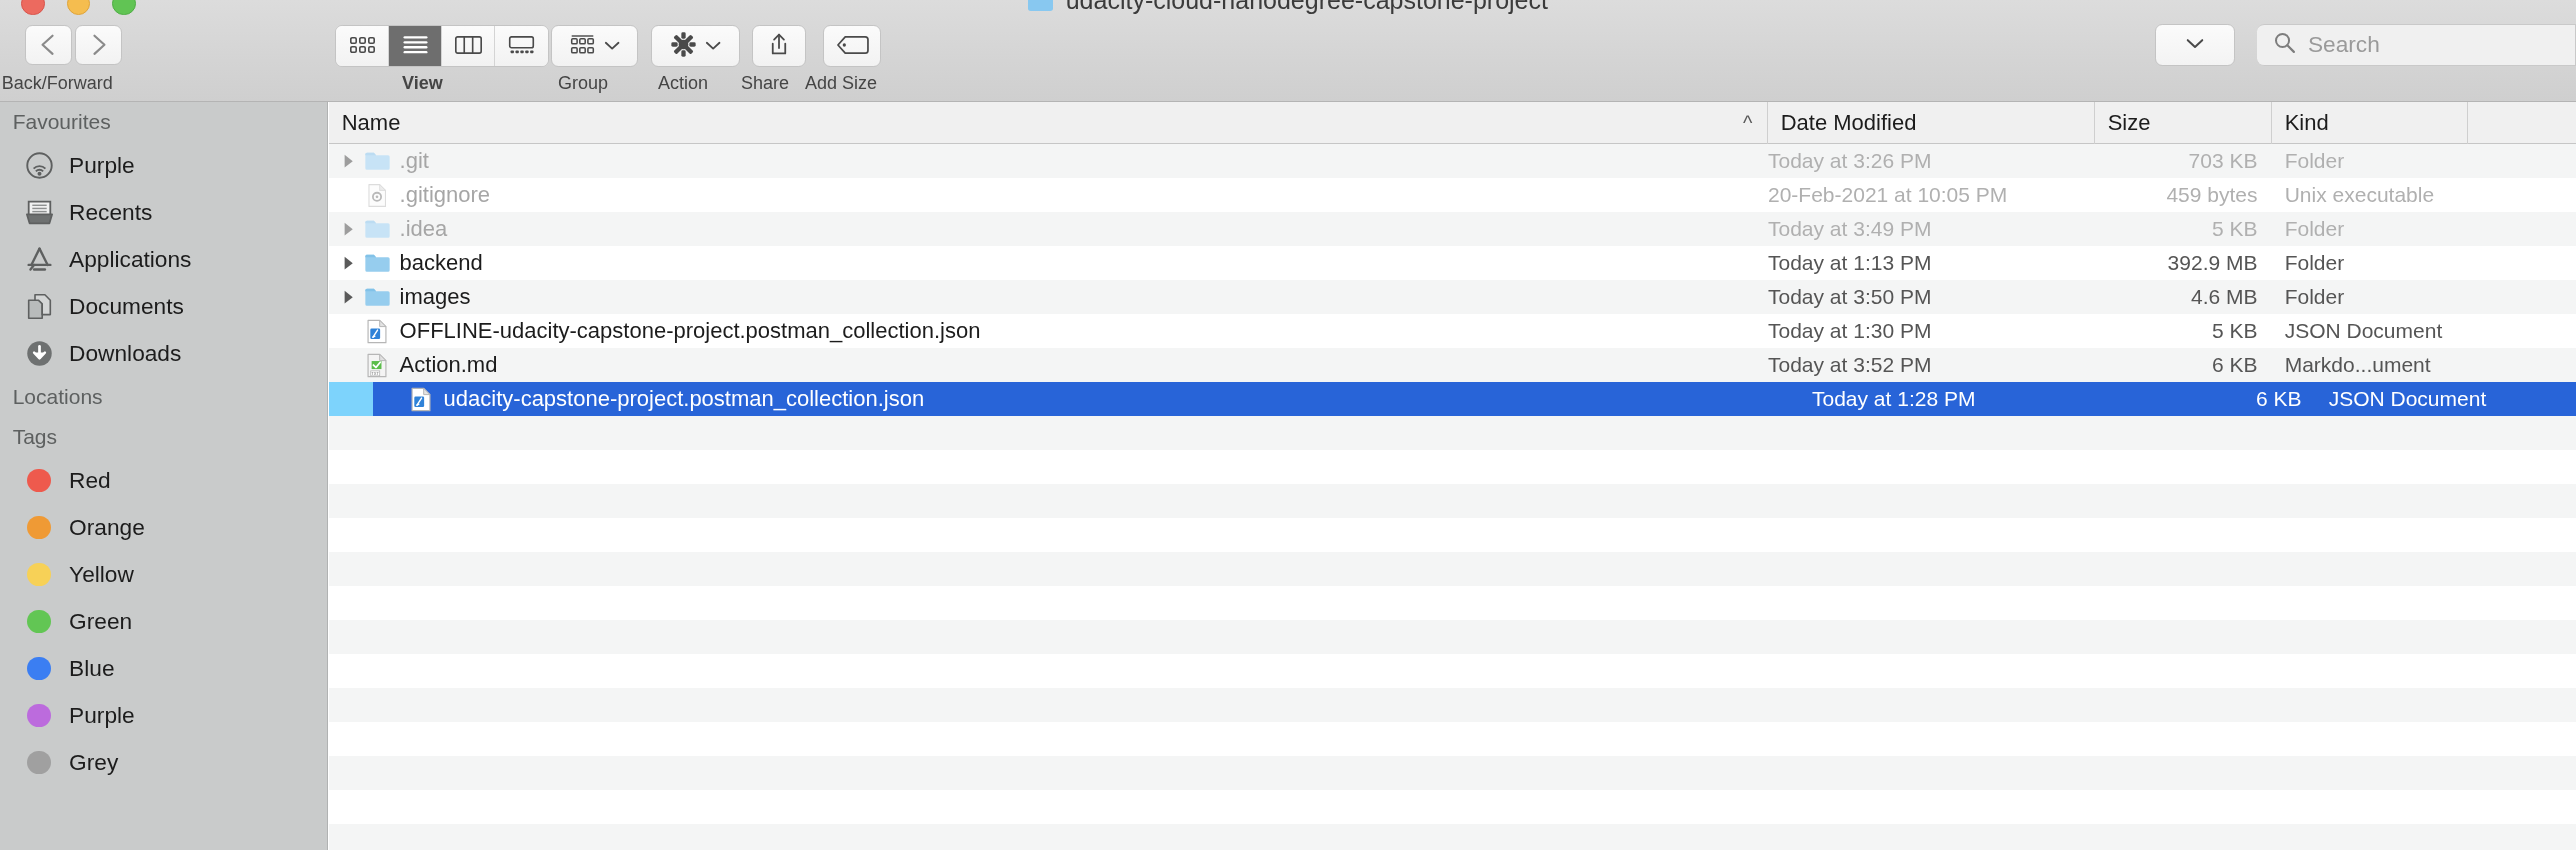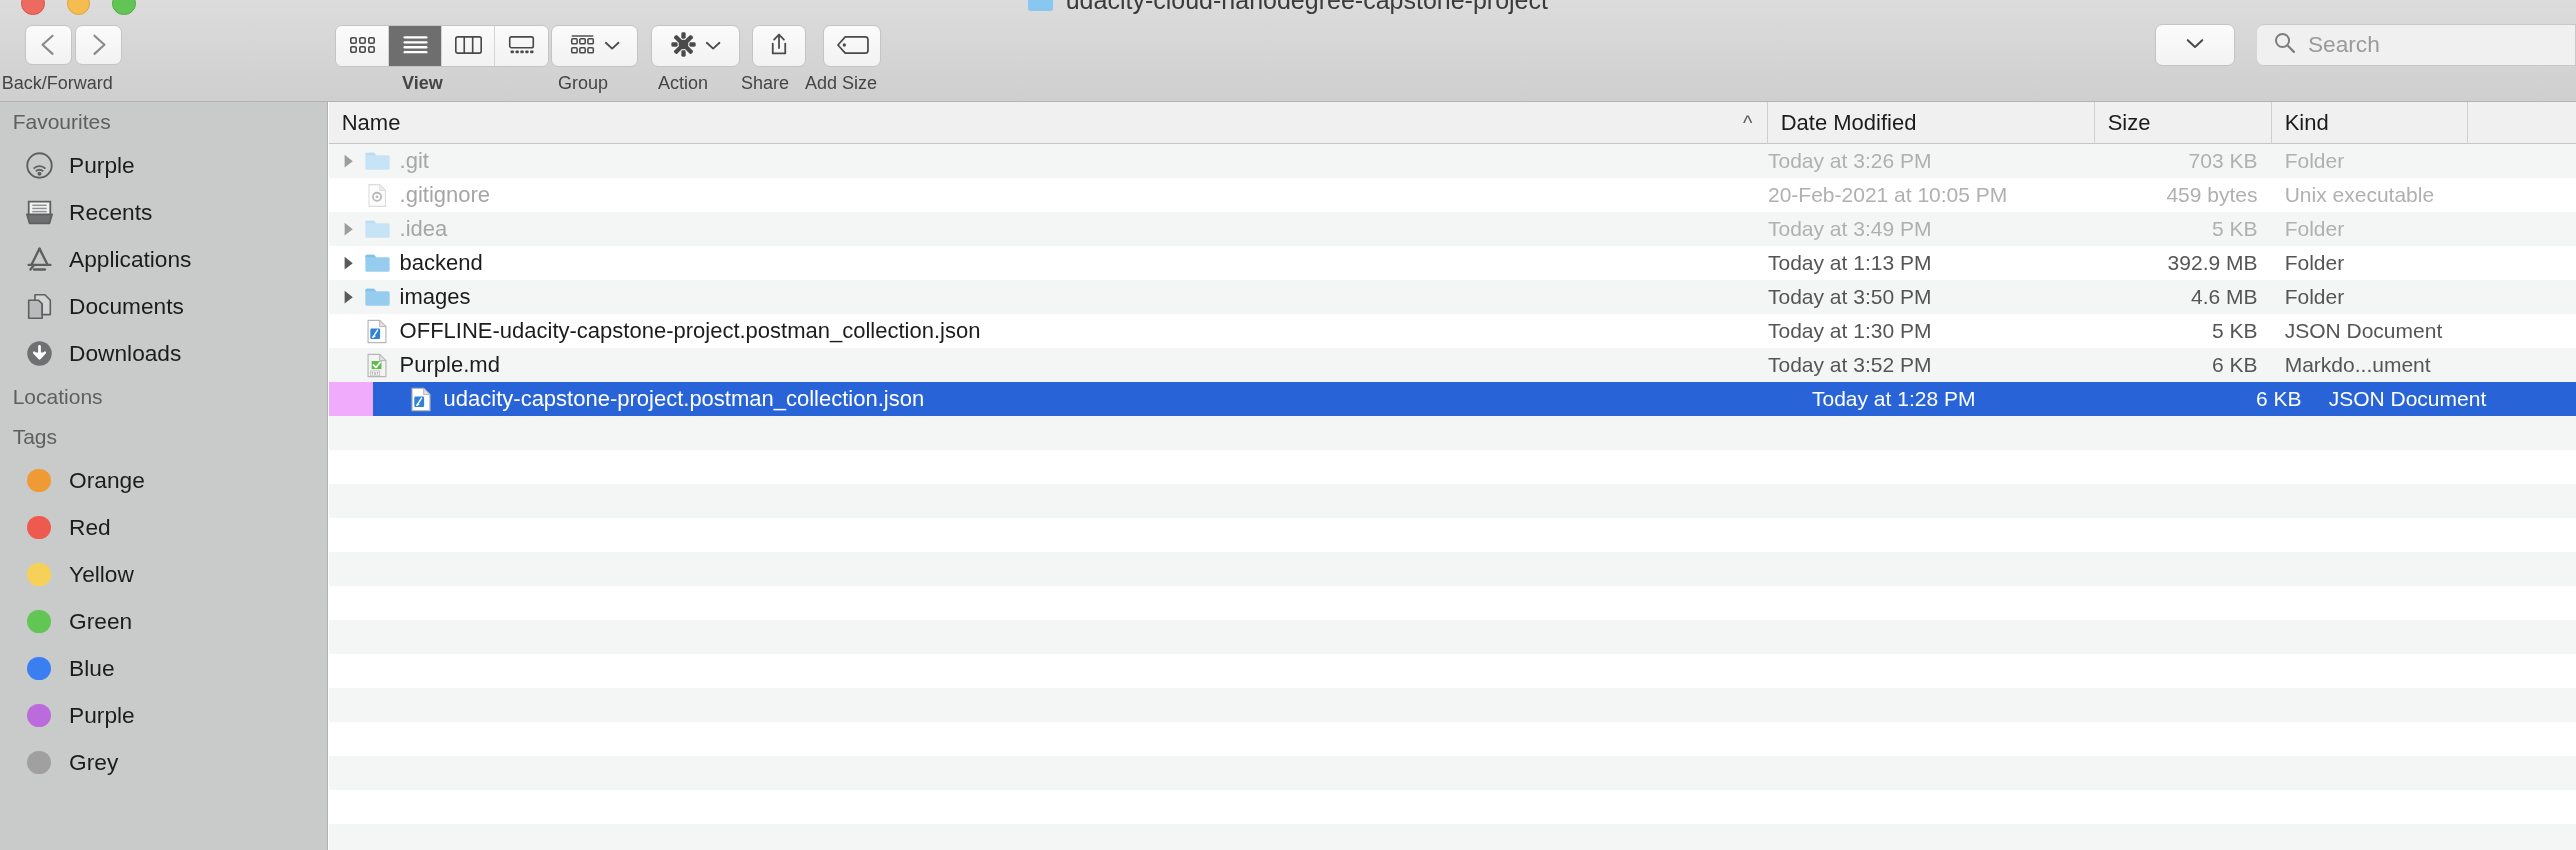--- a/index.html
+++ b/index.html
@@ -130,21 +130,21 @@
     height: 47px; padding-left: 23.6px;
   }
   .sb-icon { width: 31px; height: 31px; display: flex; align-items: center; justify-content: center; flex: 0 0 31px; }
   .sb-label { font-size: 22.7px; color: #1c1c1c; white-space: nowrap; }
   .tagdot { width: 23.6px; height: 23.6px; border-radius: 50%; display: block; }
 
   
   #filelist {
     position: absolute; left: 329px; top: 102px;
     width: 2247px; height: 748px;
-    background: #f0abfc; overflow: hidden;
+    background: #7dd3fc; overflow: hidden;
   }
   #col-header {
     position: relative; display: flex; height: 42px;
     background: #f0f0f0; border-bottom: 0.9px solid #c6c6c6;
     align-items: center;
   }
   .col-h {
     font-size: 22px; color: #1c1c1c;
     height: 42px; line-height: 42px;
     border-right: 0.9px solid #cfcfcf;
@@ -423,29 +423,29 @@
             <path d="M16 8 L16 20" stroke="#ffffff" stroke-width="3" stroke-linecap="round"></path>
             <path d="M10 15 L16 21.5 L22 15" fill="#ffffff" stroke="#ffffff" stroke-width="2.6" stroke-linejoin="round" stroke-linecap="round"></path>
           </svg>
         </span>
         <span class="sb-label">Downloads</span>
       </div>
       <div class="sb-section">Locations</div>
       <div class="sb-section">Tags</div>
       <div class="sb-item">
         <span class="sb-icon">
+          <span class="tagdot" style="background: rgb(238, 90, 77);"></span>
+        </span>
+        <span class="sb-label">Red</span>
+      </div>
+      <div class="sb-item">
+        <span class="sb-icon">
           <span class="tagdot" style="background: rgb(239, 154, 53);"></span>
         </span>
         <span class="sb-label">Orange</span>
-      </div>
-      <div class="sb-item">
-        <span class="sb-icon">
-          <span class="tagdot" style="background: rgb(238, 90, 77);"></span>
-        </span>
-        <span class="sb-label">Red</span>
       </div>
       <div class="sb-item">
         <span class="sb-icon">
           <span class="tagdot" style="background: rgb(247, 209, 87);"></span>
         </span>
         <span class="sb-label">Yellow</span>
       </div>
       <div class="sb-item">
         <span class="sb-icon">
           <span class="tagdot" style="background: rgb(98, 198, 84);"></span>
@@ -601,21 +601,21 @@
             <span class="file-icon">
               <svg width="22" height="25" viewBox="0 0 24 28">
                 <path d="M2 1.5 L15 1.5 L22 8.5 L22 26.5 L2 26.5 Z" fill="#f4f4f4" stroke="#b6b6b6" stroke-width="1.3" stroke-linejoin="round"></path>
                 <path d="M15 1.5 L22 8.5 L15 8.5 Z" fill="#e0e0e0" stroke="#b6b6b6" stroke-width="1.1"></path>
                 <path d="M6 9 L17 9 L17 18 L6 18 Z" fill="#5bbd4a"></path>
                 <path d="M8 13.5 L10.8 16.2 L15.6 10.4" fill="none" stroke="#ffffff" stroke-width="2" stroke-linecap="round" stroke-linejoin="round"></path>
                 <rect x="5" y="20" width="10" height="5.6" fill="#ffffff" stroke="#b6b6b6" stroke-width="0.9"></rect>
                 <text x="10" y="24.5" font-size="4.6" font-family="Liberation Sans, sans-serif" fill="#6b6b6b" text-anchor="middle">TXT</text>
               </svg>
             </span>
-            <span class="name-text">Purple.md</span>
+            <span class="name-text">Action.md</span>
           </div>
           <div class="cell-date">Today at 3:52 PM</div>
           <div class="cell-size">6 KB</div>
           <div class="cell-kind">Markdo...ument</div>
         </div>
         <div class="row even selected">
           <div class="cell-name">
             <span class="disclosure"></span>
             <span class="file-icon">
               <svg width="22" height="25" viewBox="0 0 24 28">

